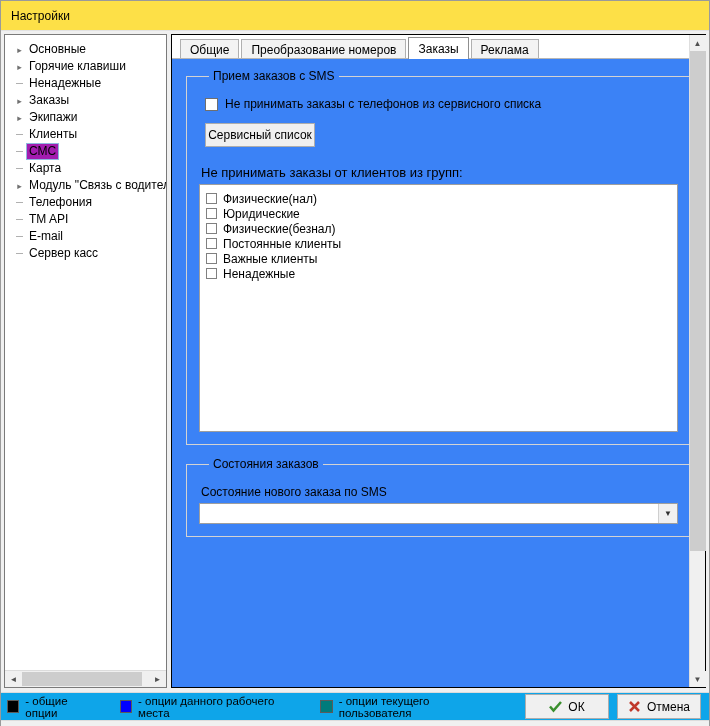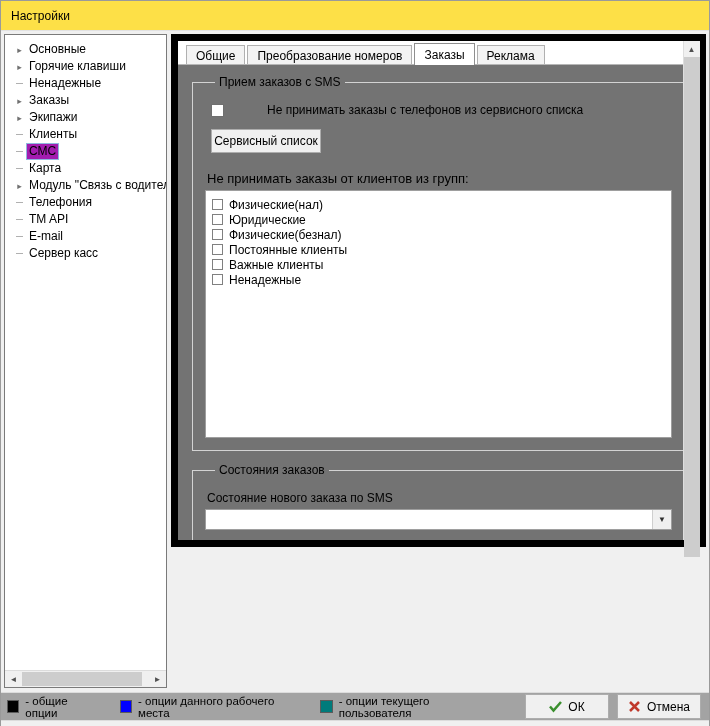--- a/index.html
+++ b/index.html
@@ -113,24 +113,24 @@
   .hs-thumb {
     position: absolute;
     left: 0; top: 1px;
     width: 120px; height: 14px;
     background: #cdcdcd;
   }
   
   .right-pane {
     flex: 1 1 auto;
     margin: 3px 3px 0 4px;
-    background: #737373;
-    border: 7px solid #000000;
-    position: relative;
-    height: 513px;
+    background: #3b82f6;
+    border: 1px solid #000000;
+    position: relative;
+    height: 654px;
     display: flex;
     flex-direction: column;
   }
   .tabstrip {
     height: 24px;
     flex: 0 0 24px;
     display: flex;
     align-items: flex-end;
     padding: 6px 0 0 8px;
     background: #ffffff;
@@ -173,21 +173,20 @@
   fieldset.group > legend {
     font-size: 12px;
     padding: 0 4px;
     margin-left: 12px;
     color: #000;
   }
   .chk-row {
     display: flex;
     align-items: center;
     margin: 6px 0 8px 8px;
-    gap: 36px;
   }
   .checkbox {
     width: 13px; height: 13px;
     border: 1px solid #6f6f6f;
     background: #fff;
     flex: 0 0 13px;
     margin-right: 7px;
   }
   .checkbox.small {
     width: 11px; height: 11px;
@@ -280,21 +279,21 @@
     background: #cdcdcd;
   }
   
   .legend-bar {
     flex: 0 0 28px;
     height: 28px;
     display: flex;
     align-items: center;
     padding: 0 6px;
     border-top: 1px solid #dcdcdc;
-    background: #a3a3a3;
+    background: #0ea5e9;
     margin-top: 4px;
   }
   .legend-item {
     display: flex;
     align-items: center;
     margin-right: 22px;
     font-size: 11.5px;
   }
   .swatch {
     width: 13px; height: 13px;

